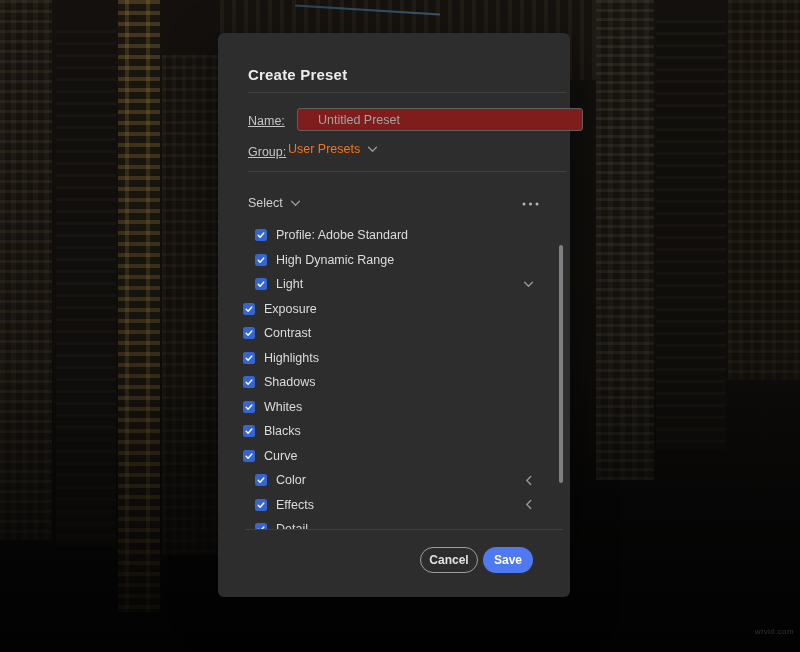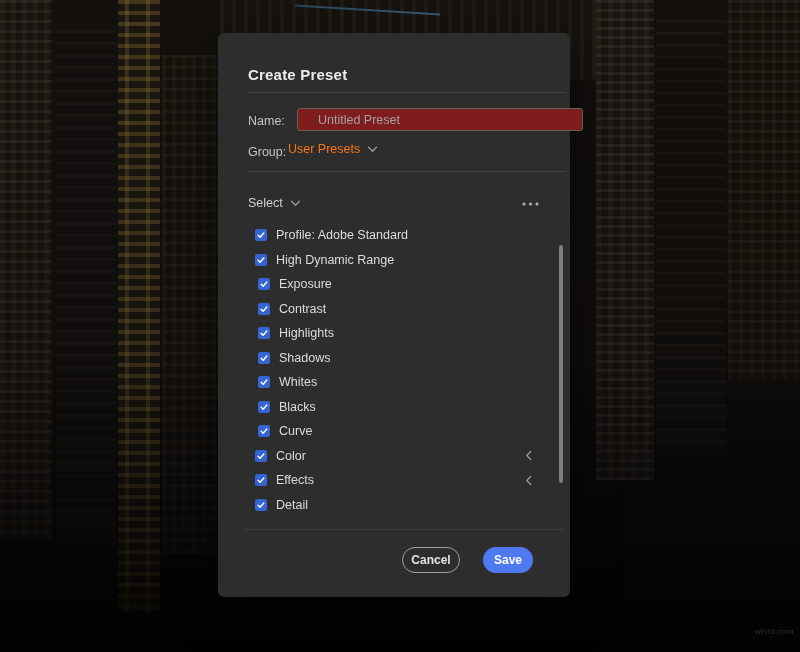--- a/index.html
+++ b/index.html
@@ -53,21 +53,21 @@
     background:#2d2d2d; border-radius:6px; box-shadow:0 14px 44px rgba(0,0,0,.55); }
 
   .dialog-title { position:absolute; left:30px; top:33px; margin:0;
     font-size:15px; font-weight:bold; color:#ececec; letter-spacing:.2px; }
 
   .divider { position:absolute; left:30px; width:318px; height:1px; background:#3f3f3f; }
   .div-1 { top:59px; }
   .div-2 { top:138px; }
   .div-clip { top:496px; left:27px; }
 
-  .field-label { position:absolute; font-size:12.5px; color:#c4c4c4; }
+  .field-label { position:absolute; font-size:12.5px; color:#c4c4c4;text-decoration:underline; }
   .name-label  { left:30px; top:81px; }
   .group-label { left:30px; top:112px; }
 
   .name-input { position:absolute; left:79px; top:75px; width:244px; height:21px;
     background:#7f1d1d; border:1px solid #5f5f5f; border-radius:3px;
     color:#a2a2a2; font-size:12.5px; padding:0 20px;
     font-family:"Liberation Sans", sans-serif; outline:none; }
 
   .group-select { position:absolute; left:70px; top:109px; display:flex;
     align-items:center; gap:7px; color:#f97316; font-size:12.5px; cursor:default; }
@@ -77,33 +77,33 @@
 
   .more-btn { position:absolute; right:31px; top:165px; width:18px; height:12px;
     display:flex; align-items:center; justify-content:center; }
 
   .chev { display:block; }
 
   
   .options-list { position:absolute; left:0; right:0; top:190px; height:306px; overflow:hidden; }
   .opt-row { height:24.5px; display:flex; align-items:center;
     padding-left:37px; padding-right:36px; }
-  .opt-row.sub { padding-left:40px; }
+  .opt-row.sub { padding-left:25px; }
   .checkbox { width:12px; height:12px; border-radius:2.5px; background:#3465d2;
     flex:none; display:flex; align-items:center; justify-content:center; }
   .checkbox svg { width:10px; height:10px; display:block; }
   .opt-label { margin-left:9px; font-size:12.5px; color:#dcdcdc; white-space:nowrap;text-align:right; }
   .opt-chevron { margin-left:auto; display:flex; color:#9a9a9a; }
   .opt-chevron.left svg { transform:rotate(90deg); }
 
   .scrollbar-thumb { position:absolute; right:7px; top:212px; width:4px; height:238px;
     border-radius:2px; background:#7f7f7f; }
 
   
-  .dialog-footer { position:absolute; top:514px; right:37px; display:flex; gap:23px; }
+  .dialog-footer { position:absolute; top:514px; right:37px; display:flex; gap:5px; }
   .btn { height:26px; border-radius:13px; font-family:"Liberation Sans", sans-serif;
     font-size:12px; font-weight:bold; display:flex; align-items:center;
     justify-content:center; cursor:default; box-sizing:border-box; }
   .btn-cancel { width:58px; background:transparent; border:1.5px solid #9e9e9e; color:#e2e2e2; }
   .btn-save { width:50px; background:#4e79f0; border:none; color:#ffffff; }
 </style>
 </head>
 <body>
 
 <div class="backdrop">
@@ -164,20 +164,33 @@
         <span class="opt-label">Profile: Adobe Standard</span>
       </div>
       <div class="opt-row">
         <span class="checkbox">
           <svg viewBox="0 0 12 12">
             <path d="M2.6 6.3l2.3 2.3 4.5-5" stroke="#fff" stroke-width="1.7" fill="none" stroke-linecap="round" stroke-linejoin="round"></path>
           </svg>
         </span>
         <span class="opt-label">High Dynamic Range</span>
       </div>
+      <div class="opt-row">
+        <span class="checkbox">
+          <svg viewBox="0 0 12 12">
+            <path d="M2.6 6.3l2.3 2.3 4.5-5" stroke="#fff" stroke-width="1.7" fill="none" stroke-linecap="round" stroke-linejoin="round"></path>
+          </svg>
+        </span>
+        <span class="opt-label">Light</span>
+        <span class="opt-chevron down">
+          <svg width="11" height="7" viewBox="0 0 12 8">
+            <path d="M1.5 1.5 L6 6 L10.5 1.5" stroke="currentColor" stroke-width="1.5" fill="none" stroke-linecap="round"></path>
+          </svg>
+        </span>
+      </div>
       <div class="opt-row sub">
         <span class="checkbox">
           <svg viewBox="0 0 12 12">
             <path d="M2.6 6.3l2.3 2.3 4.5-5" stroke="#fff" stroke-width="1.7" fill="none" stroke-linecap="round" stroke-linejoin="round"></path>
           </svg>
         </span>
         <span class="opt-label">Exposure</span>
       </div>
       <div class="opt-row sub">
         <span class="checkbox">

